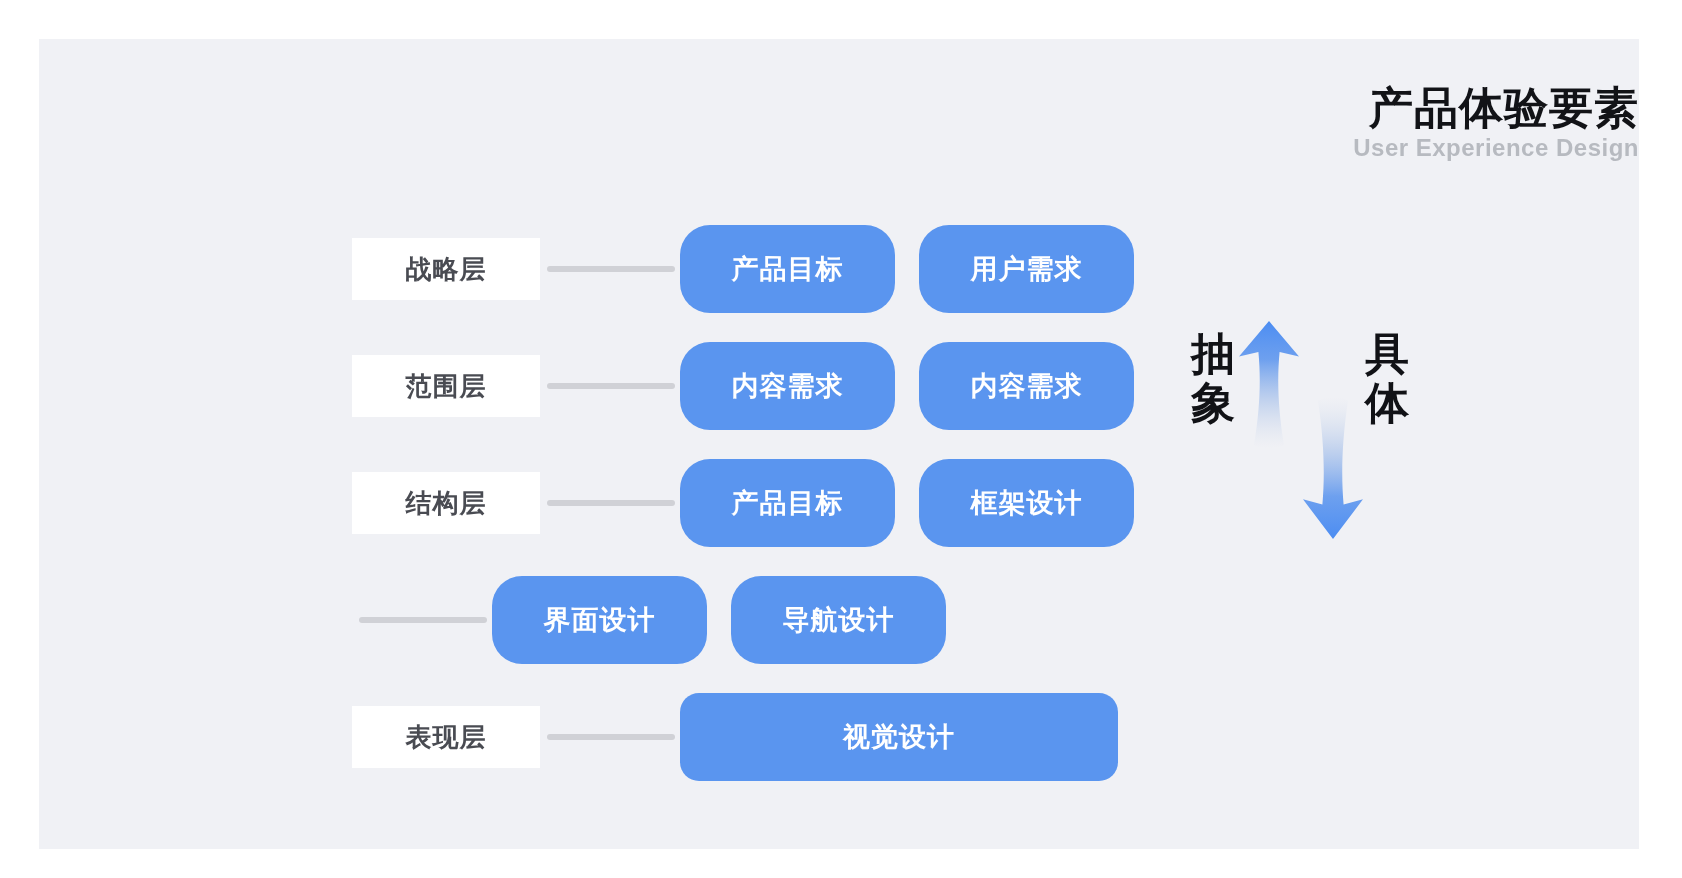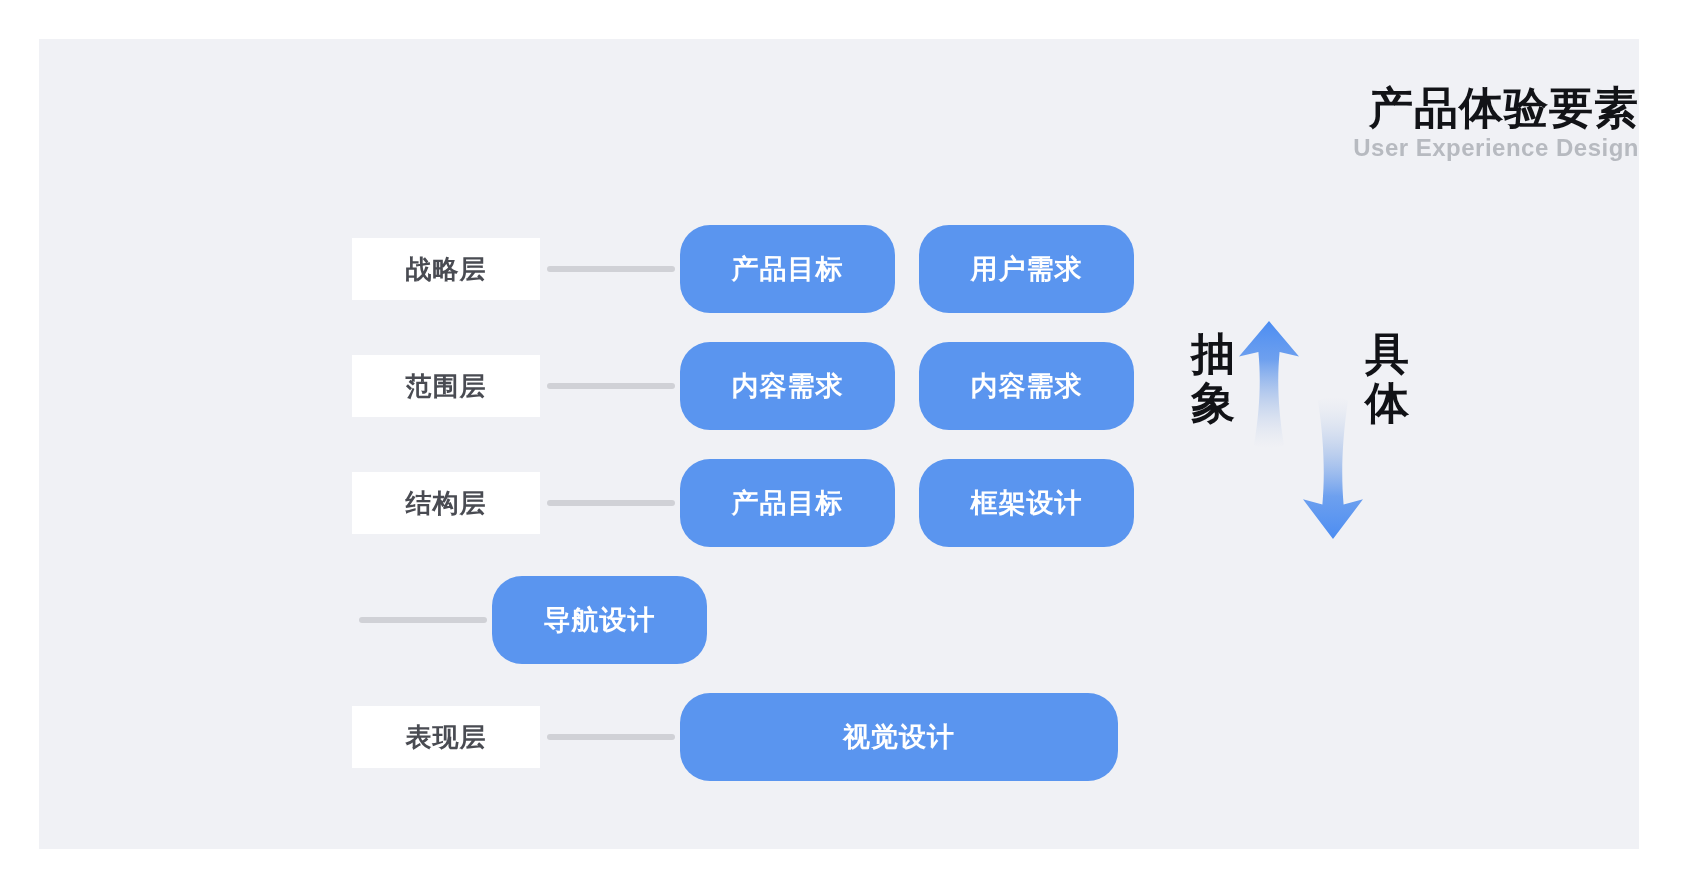--- a/index.html
+++ b/index.html
@@ -17,21 +17,21 @@
   .row { display:flex; align-items:center; height:88px; margin-bottom:29px; }
   .label-box { width:188px; height:62px; background:#ffffff; border-radius:0;
     display:flex; align-items:center; justify-content:center;
     font-size:26px; font-weight:700; color:#494b52; letter-spacing:1px; }
   .connector { width:128px; height:6px; background:#d0d1d6; border-radius:3px;
     margin-left:7px; margin-right:5px; flex:none; }
   .boxes { display:flex; gap:24px; }
   .bluebox { width:215px; height:88px; background:#5a95ef; border-radius:30px;
     display:flex; align-items:center; justify-content:center;
     color:#ffffff; font-size:27px; font-weight:700; letter-spacing:1px; }
-  .bluebox.wide { width:438px; }
+  .bluebox.wide { width:438px;border-radius:19px; }
 
   .axis { position:absolute; left:1152px; top:178px; width:180px;
     display:flex; flex-direction:row; align-items:center; }
   .axis-label { font-size:44px; font-weight:800; color:#111216; line-height:1.1; letter-spacing:2px; }
   .arrow { width:64px; flex:none; }
   .arrow.up { height:130px; margin-top:12px; }
   .arrow.down { height:145px; margin-top:178px; transform:rotate(180deg); }
   .axis-label.bottom { }
 </style>
 </head>
@@ -69,20 +69,21 @@
       <div class="connector"></div>
       <div class="boxes">
         <div class="bluebox">产品目标</div>
         <div class="bluebox">框架设计</div>
       </div>
     </div>
 
     <div class="row">
       <div class="connector"></div>
       <div class="boxes">
+        <div class="bluebox">界面设计</div>
         <div class="bluebox">导航设计</div>
       </div>
     </div>
 
     <div class="row">
       <div class="label-box">表现层</div>
       <div class="connector"></div>
       <div class="boxes">
         <div class="bluebox wide">视觉设计</div>
       </div>

